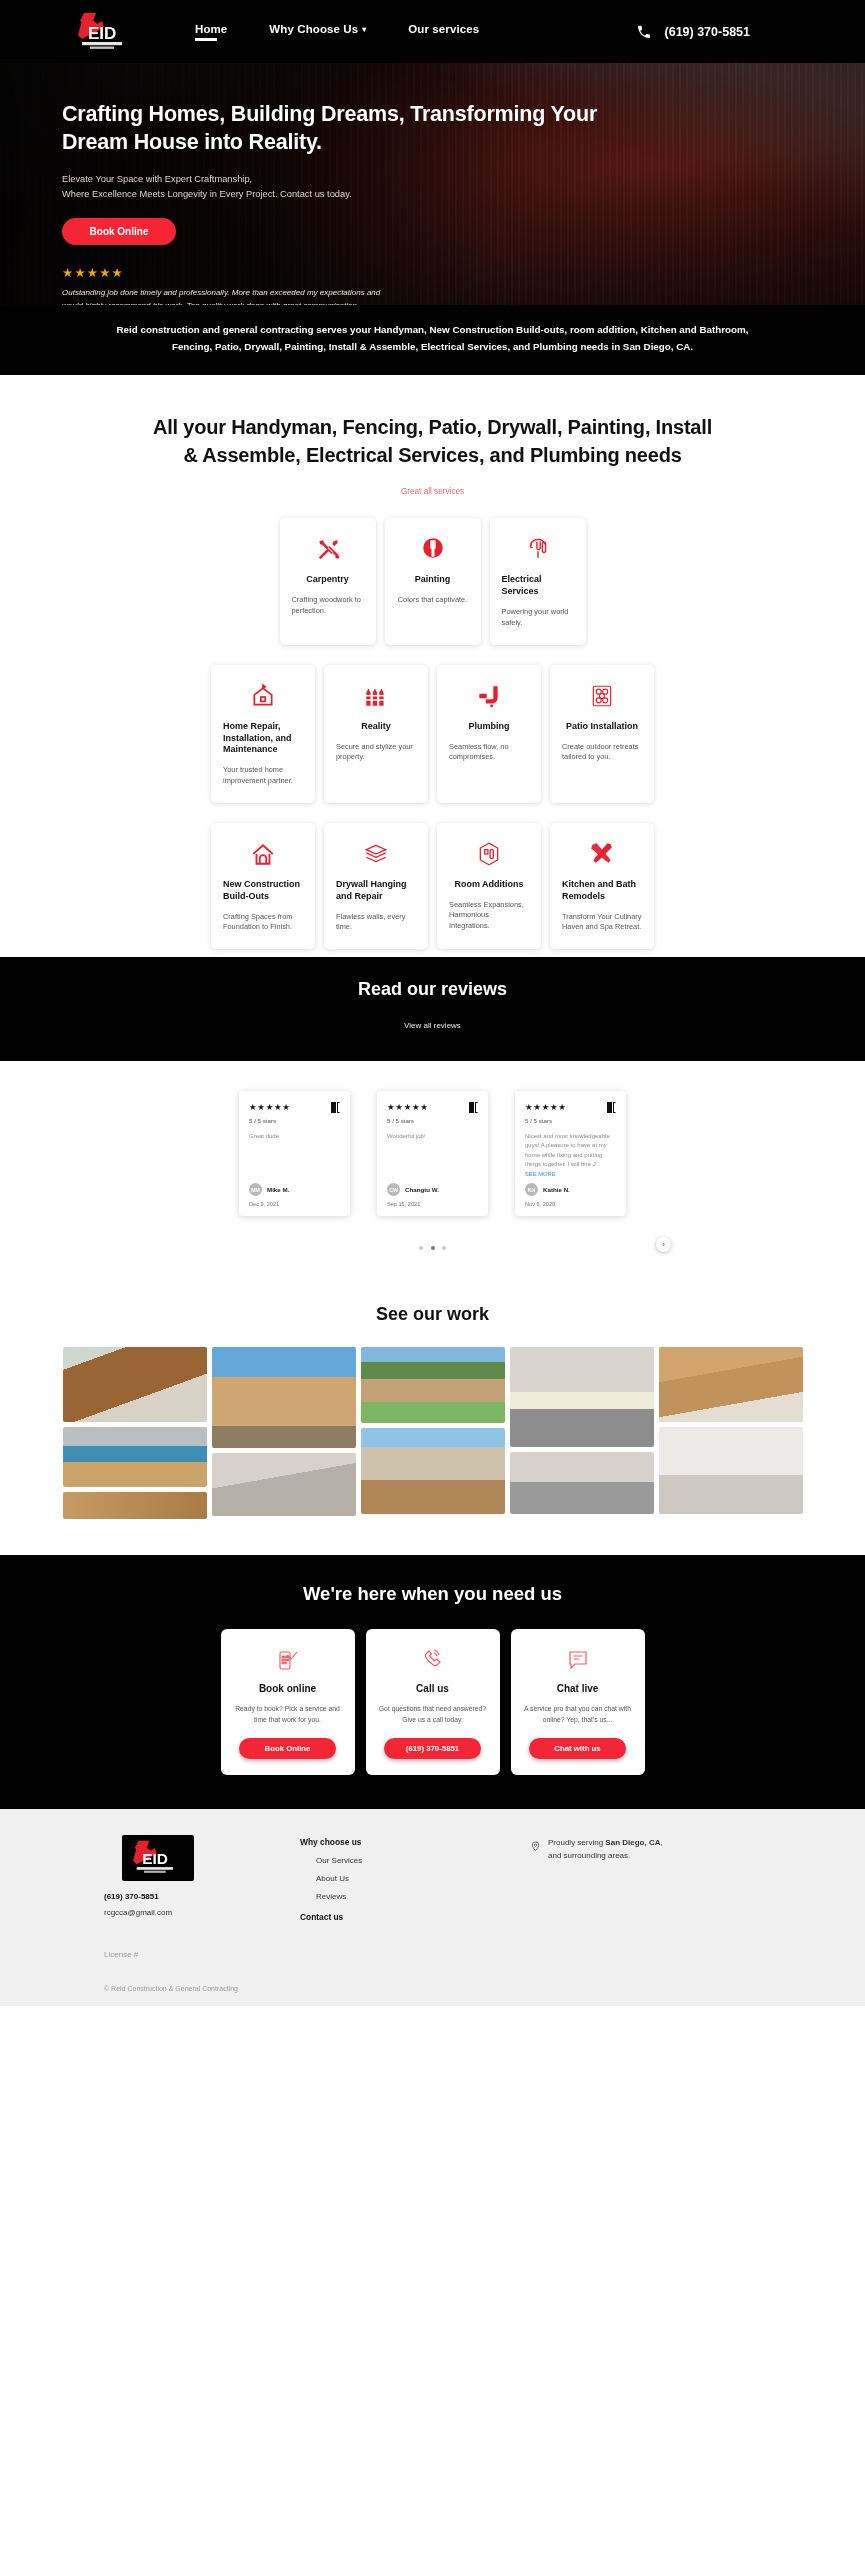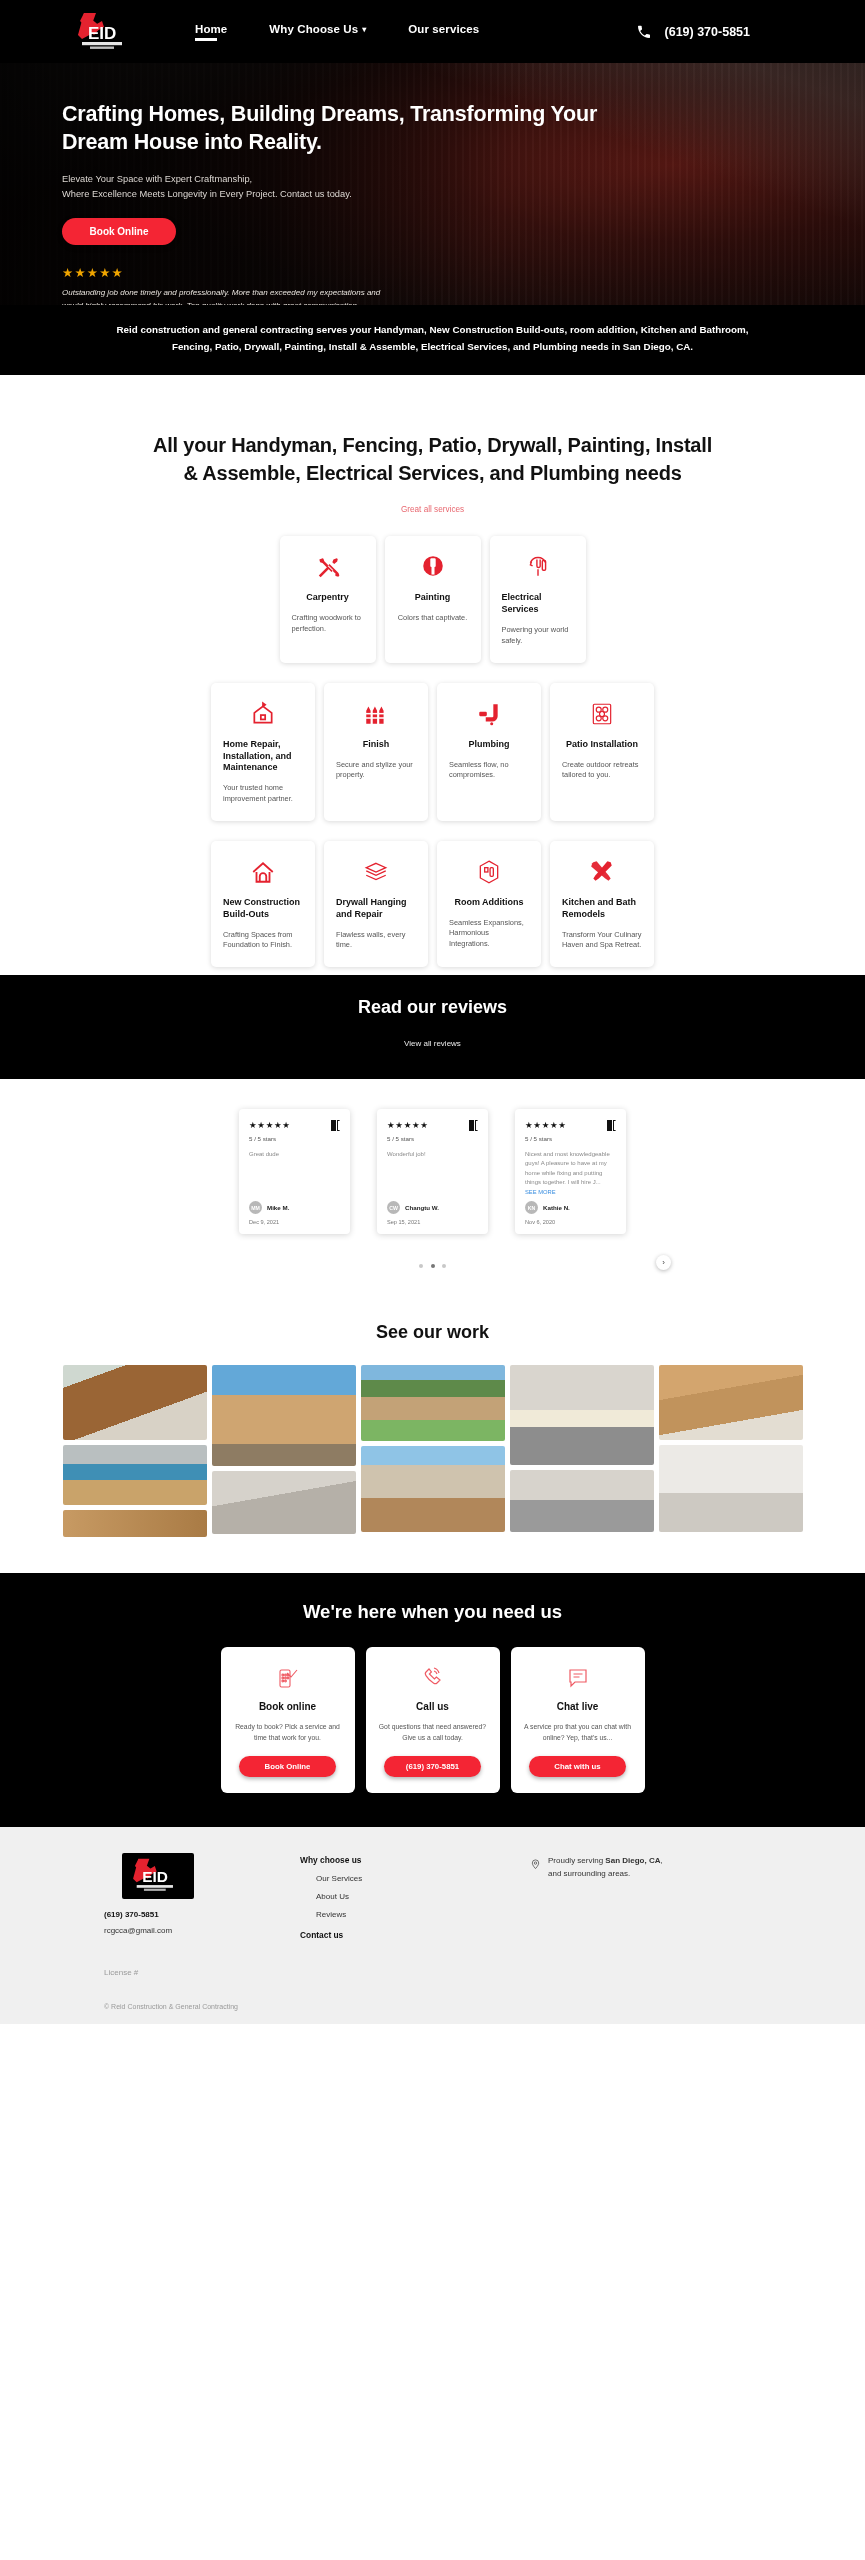--- a/index.html
+++ b/index.html
@@ -63,21 +63,21 @@
   .hero-stars { margin-top:20px; color:#f0a500; font-size:12.5px; letter-spacing:1.2px; }
   .hero-quote {
     color:#e8e3dd; font-size:8px; font-style:italic; line-height:1.72; margin-top:6px; width:335px;
   }
 
   
   .strip { background:#000; padding:17px 110px 19px; text-align:center; }
   .strip p { color:#fff; font-size:9.8px; font-weight:700; line-height:1.72; }
 
   
-  .services { background:#fff; padding:56px 0 8px; text-align:center; }
+  .services { background:#fff; padding:38px 0 8px; text-align:center; }
   .services h2 {
     font-size:20px; font-weight:800; line-height:1.42; color:#111;
     max-width:560px; margin:0 auto; letter-spacing:-.2px;
   }
   .view-all { display:inline-block; color:#e8676f; font-size:8.2px; margin-top:18px; cursor:pointer; }
 
   .cards-row { display:flex; justify-content:center; gap:9px; margin-top:20px; }
   .svc-card {
     background:#fff; border-radius:5px; box-shadow:0 1px 5px rgba(0,0,0,.15);
     padding:17px 12px 16px; text-align:left; display:flex; flex-direction:column; align-items:center;
@@ -264,21 +264,21 @@
         <div class="svc-desc">Your trusted home improvement partner.</div>
       </div>
       <div class="svc-card">
         <div class="svc-icon">
           <svg width="26" height="26" viewBox="0 0 24 24" fill="#e4222f">
               <path d="M3 9l2-4 2 4v12H3zM9 9l2-4 2 4v12H9zM15 9l2-4 2 4v12h-4z"></path>
               <rect x="2" y="11" width="20" height="1.4" fill="#fff"></rect>
               <rect x="2" y="15" width="20" height="1.4" fill="#fff"></rect>
             </svg>
         </div>
-        <div class="svc-title">Finish</div>
+        <div class="svc-title">Reality</div>
         <div class="svc-desc">Secure and stylize your property.</div>
       </div>
       <div class="svc-card">
         <div class="svc-icon">
           <svg width="26" height="26" viewBox="0 0 24 24" fill="#e4222f">
               <path d="M16 3h4v11a5 5 0 01-5 5H9v-4h6a1 1 0 001-1V3z"></path>
               <rect x="3" y="10" width="7" height="4" rx="1"></rect>
               <circle cx="14.5" cy="21" r="1.4"></circle>
             </svg>
         </div>

